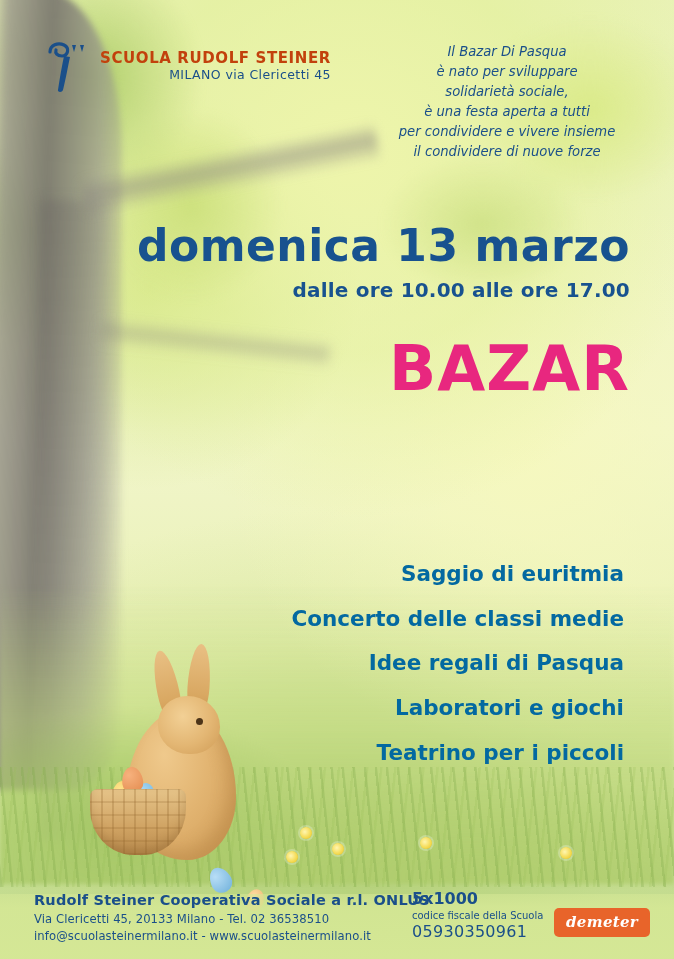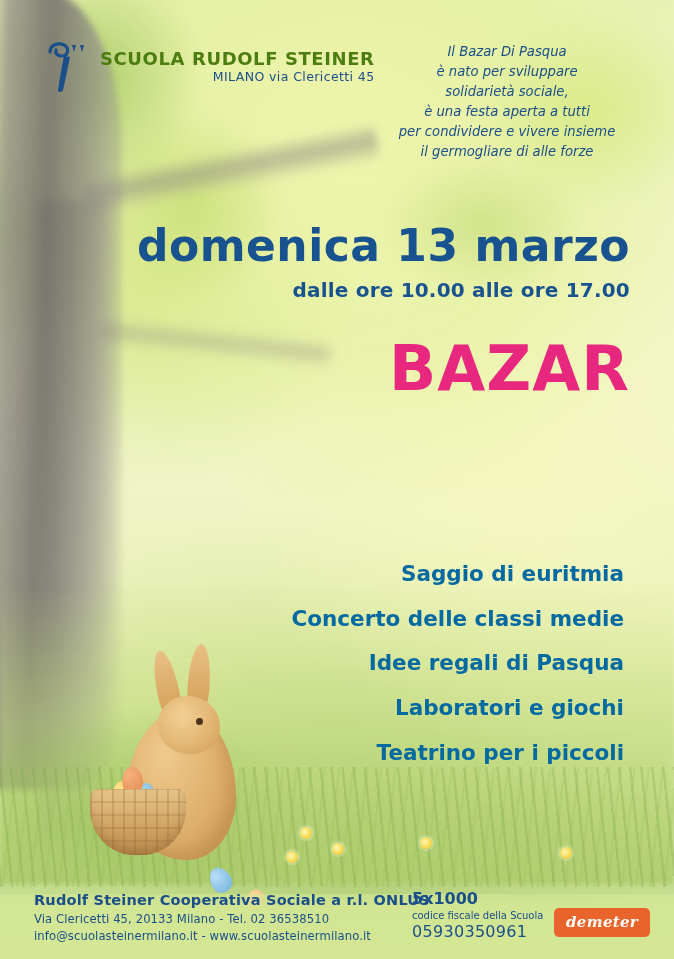--- a/index.html
+++ b/index.html
@@ -188,23 +188,23 @@
     align-items: center;
     gap: 10px;
   }
   .logo-mark {
     width: 46px; height: 54px;
     flex: 0 0 auto;
   }
   .logo-text .line1 {
     font-family: "DejaVu Sans", sans-serif;
     font-weight: 700;
-    font-size: 18px;
+    font-size: 15px;
     letter-spacing: 0.6px;
-    color: #4d7c0f;
+    color: #c2410c;
     line-height: 1.05;
   }
   .logo-text .line2 {
     font-family: "DejaVu Sans", sans-serif;
     font-weight: 400;
     font-size: 12.5px;
     letter-spacing: 0.4px;
     color: #1a4f8a;
     line-height: 1.25;
     text-align: right;
@@ -385,21 +385,21 @@
       <div class="line2">MILANO via Clericetti 45</div>
     </div>
   </div>
 
   <div class="intro">
     <div>Il Bazar Di Pasqua</div>
     <div>è nato per sviluppare</div>
     <div>solidarietà sociale,</div>
     <div>è una festa aperta a tutti</div>
     <div>per condividere e vivere insieme</div>
-    <div>il germogliare di alle forze</div>
+    <div>il condividere di nuove forze</div>
   </div>
 
   <div class="date-block">
     <div class="date-main">domenica 13 marzo</div>
     <div class="date-sub">dalle ore 10.00 alle ore 17.00</div>
   </div>
 
   <div class="headline">
     <div>BAZAR</div>
   </div>

